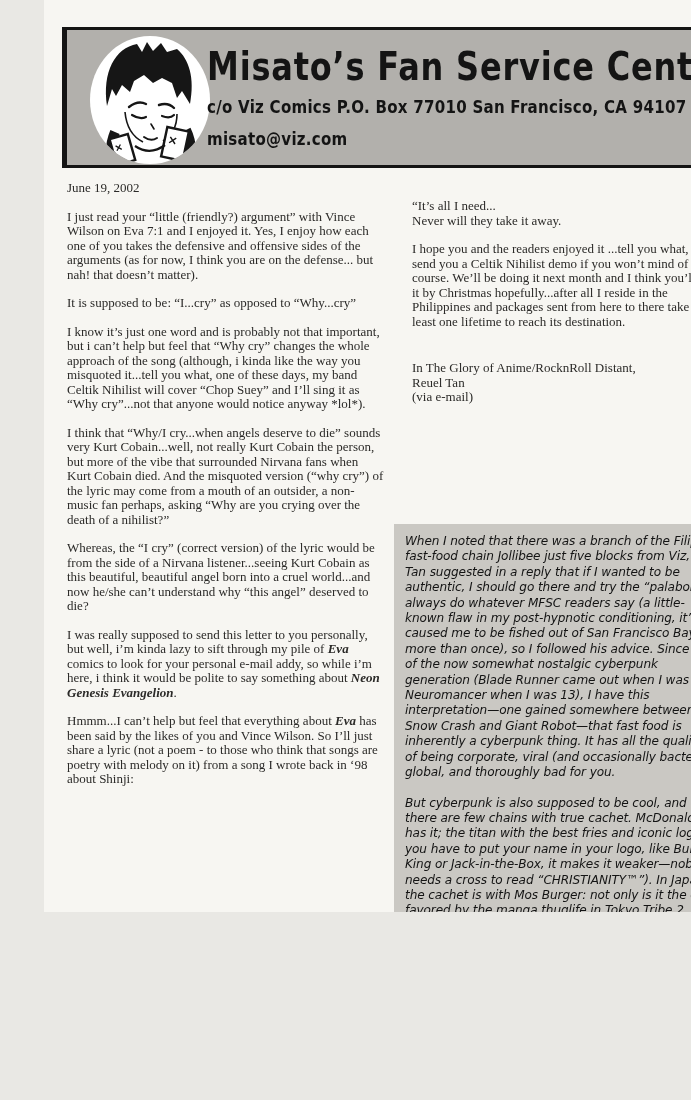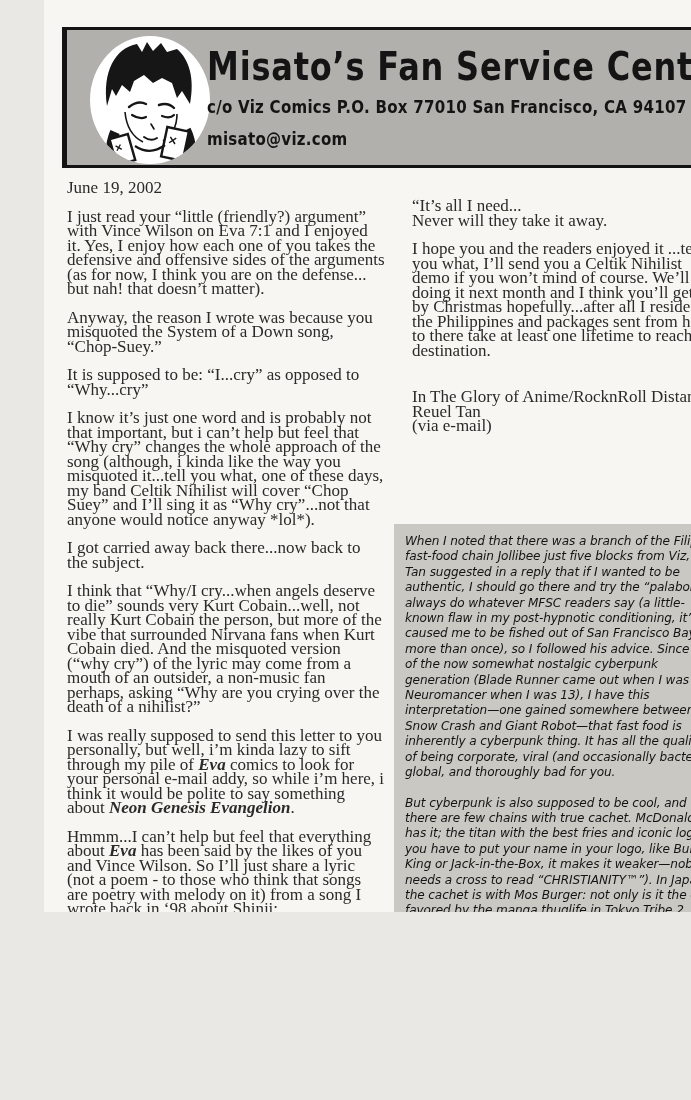--- a/index.html
+++ b/index.html
@@ -37,21 +37,21 @@
   .head-email{
     position:absolute;left:140px;top:99px;white-space:nowrap;
     font-family:"DejaVu Sans",sans-serif;font-weight:bold;font-size:17.5px;
     letter-spacing:.3px;color:var(--ink);
     transform:scaleX(.86);transform-origin:0 0;
   }
 
   
   .col{
     position:absolute;top:181px;
-    font-size:17px;line-height:14.5px;color:var(--ink-soft);
+    font-size:13px;line-height:14.5px;color:var(--ink-soft);
   }
   .col-left{left:23px;width:318px;}
   .col-right{left:368px;width:309px;}
   .para{margin:0 0 14px;white-space:pre-line;}
   .col-right .para:first-child{margin-top:18px;}
   .col-right .para:nth-child(3){margin-top:32px;}
 
   
   .response{
     position:absolute;left:350px;top:524px;width:336px;
@@ -111,25 +111,24 @@
       </svg>
     </div>
     <div class="head-title">Misato’s Fan Service Center</div>
     <div class="head-address">c/o Viz Comics P.O. Box 77010 San Francisco, CA 94107</div>
     <div class="head-email">misato@viz.com</div>
   </div>
 
   <div class="col col-left">
       <p class="para">June 19, 2002</p>
       <p class="para">I just read your “little (friendly?) argument” with Vince Wilson on Eva 7:1 and I enjoyed it. Yes, I enjoy how each one of you takes the defensive and offensive sides of the arguments (as for now, I think you are on the defense... but nah! that doesn’t matter).</p>
-      <p class="para">Anyway, the reason I wrote was because you misquoted the System of a Down song, “Chop-Suey.”</p>
       <p class="para">It is supposed to be: “I...cry” as opposed to “Why...cry”</p>
       <p class="para">I know it’s just one word and is probably not that important, but i can’t help but feel that “Why cry” changes the whole approach of the song (although, i kinda like the way you misquoted it...tell you what, one of these days, my band Celtik Nihilist will cover “Chop Suey” and I’ll sing it as “Why cry”...not that anyone would notice anyway *lol*).</p>
-      <p class="para">I got carried away back there...now back to the subject.</p>
       <p class="para">I think that “Why/I cry...when angels deserve to die” sounds very Kurt Cobain...well, not really Kurt Cobain the person, but more of the vibe that surrounded Nirvana fans when Kurt Cobain died. And the misquoted version (“why cry”) of the lyric may come from a mouth of an outsider, a non-music fan perhaps, asking “Why are you crying over the death of a nihilist?”</p>
+      <p class="para">Whereas, the “I cry” (correct version) of the lyric would be from the side of a Nirvana listener...seeing Kurt Cobain as this beautiful, beautiful angel born into a cruel world...and now he/she can’t understand why “this angel” deserved to die?</p>
       <p class="para">I was really supposed to send this letter to you personally, but well, i’m kinda lazy to sift through my pile of <b><i>Eva</i></b> comics to look for your personal e-mail addy, so while i’m here, i think it would be polite to say something about <b><i>Neon Genesis Evangelion</i></b>.</p>
       <p class="para">Hmmm...I can’t help but feel that everything about <b><i>Eva</i></b> has been said by the likes of you and Vince Wilson. So I’ll just share a lyric (not a poem - to those who think that songs are poetry with melody on it) from a song I wrote back in ‘98 about Shinji:</p>
     </div>
   <div class="col col-right">
       <p class="para">“It’s all I need...
 Never will they take it away.</p>
       <p class="para">I hope you and the readers enjoyed it ...tell you what, I’ll send you a Celtik Nihilist demo if you won’t mind of course. We’ll be doing it next month and I think you’ll get it by Christmas hopefully...after all I reside in the Philippines and packages sent from here to there take at least one lifetime to reach its destination.</p>
       <p class="para">In The Glory of Anime/RocknRoll Distant,
 Reuel Tan
 (via e-mail)</p>

